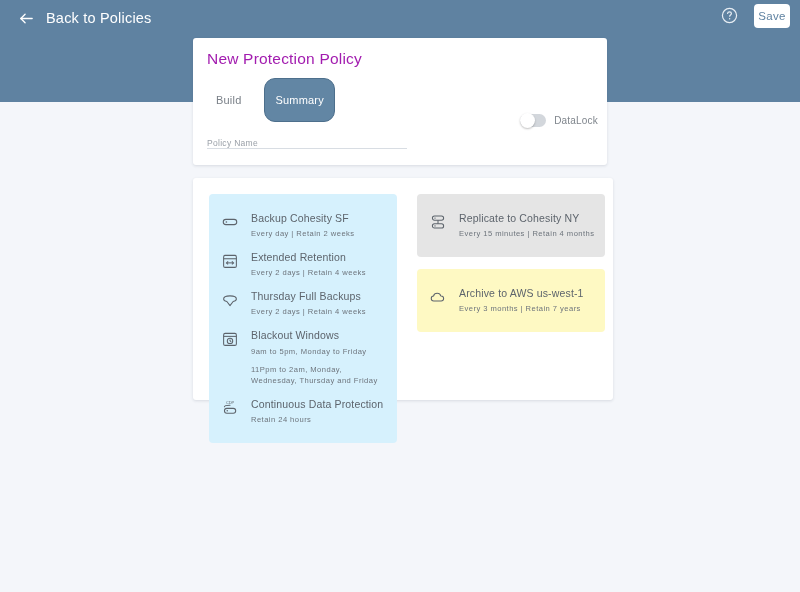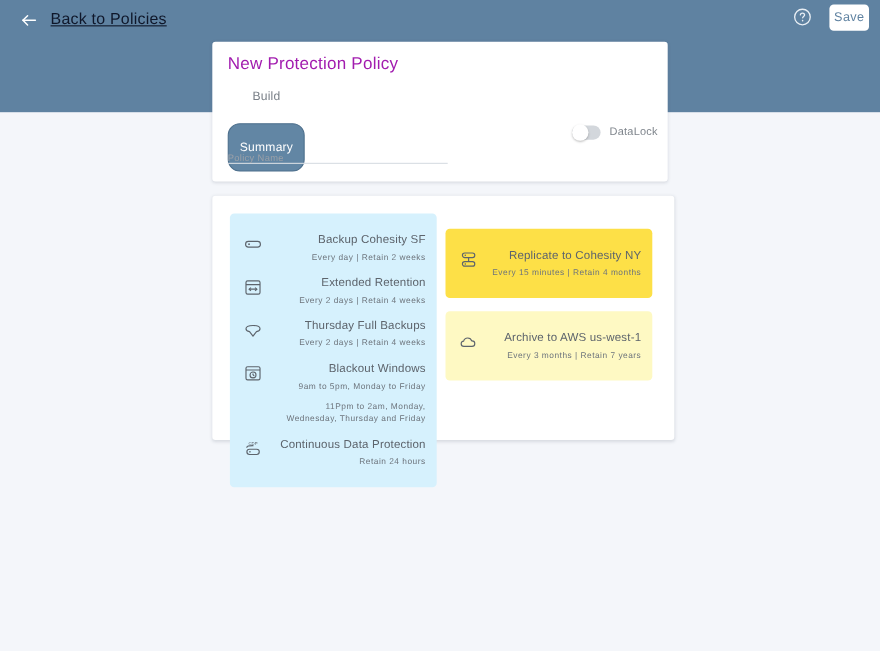--- a/index.html
+++ b/index.html
@@ -17,21 +17,21 @@
     width: 800px; height: 102px;
     background: #5f82a1;
   }
   .back-group {
     position: absolute; left: 18px; top: 5px;
     display: flex; align-items: center; gap: 11px;
     height: 26px; cursor: pointer;
   }
   .back-arrow { width: 17px; height: 17px; display: block; }
   .back-label {
-    color: #0f172a; font-size: 14.5px; letter-spacing: .2px; text-decoration: underline;
+    color: #ffffff; font-size: 14.5px; letter-spacing: .2px;
   }
   .help-icon {
     position: absolute; right: 62px; top: 7px;
     width: 17px; height: 17px; cursor: pointer;
   }
   .save-btn {
     position: absolute; right: 10px; top: 4px;
     width: 36px; height: 24px; border-radius: 4px;
     background: #ffffff; border: none;
     color: #5f82a1; font-size: 11.5px; letter-spacing: .3px;
@@ -49,21 +49,21 @@
   }
   #panel-top   { left: 193px; top: 38px;  width: 414px; height: 127px; }
   #panel-cards { left: 193px; top: 178px; width: 420px; height: 222px; }
 
   .panel-title {
     position: absolute; left: 14px; top: 12px;
     font-size: 15.5px; color: #a21caf; letter-spacing: .2px;
   }
   .tabs {
     position: absolute; left: 14px; top: 40px;
-    display: flex; align-items: center; gap: 14px; flex-direction: column;
+    display: flex; align-items: center; gap: 14px;
   }
   .tab {
     font-size: 11px; color: #7a8088; padding: 4px 9px;
     border-radius: 11px; cursor: pointer; letter-spacing: .2px;
   }
   .tab.active {
     background: #6286a4; color: #ffffff;
     border: 1px solid #4e7falpha; border: 1px solid #4d6f8c;
     padding: 15px 10px;
   }
@@ -98,29 +98,29 @@
     position: absolute; left: 0; top: -1px;
     width: 15px; height: 15px; border-radius: 50%;
     background: #ffffff;
     box-shadow: 0 1px 2px rgba(0,0,0,.25);
   }
   .toggle-label { font-size: 10px; color: #7f858c; letter-spacing: .2px; }
 
   
   .cards-cols {
     position: absolute; left: 16px; top: 16px;
-    display: flex; gap: 8px; text-align: right;
+    display: flex; gap: 20px;
   }
   .col { display: flex; flex-direction: column; gap: 12px; }
   .col-left  { width: 188px; }
   .col-right { width: 188px; }
 
   .card { border-radius: 4px; padding: 12px 10px 12px 12px; }
   .card-blue  { background: #d6f1fd; }
-  .card-pink  { background: #fde047; margin-top: 14px; }
+  .card-pink  { background: #e5e5e5; }
   .card-teal  { background: #fef9c3; }
 
   .item { display: flex; gap: 12px; align-items: flex-start; padding: 6px 0; }
   .item .ico { width: 18px; min-width: 18px; height: 18px; margin-top: 1px; }
   .item .txt { flex: 1; }
   .item-title {
     font-size: 10.5px; color: #5d646c; letter-spacing: .15px; line-height: 1.25;
   }
   .item-sub {
     font-size: 7.6px; color: #6d747c; letter-spacing: .45px;

